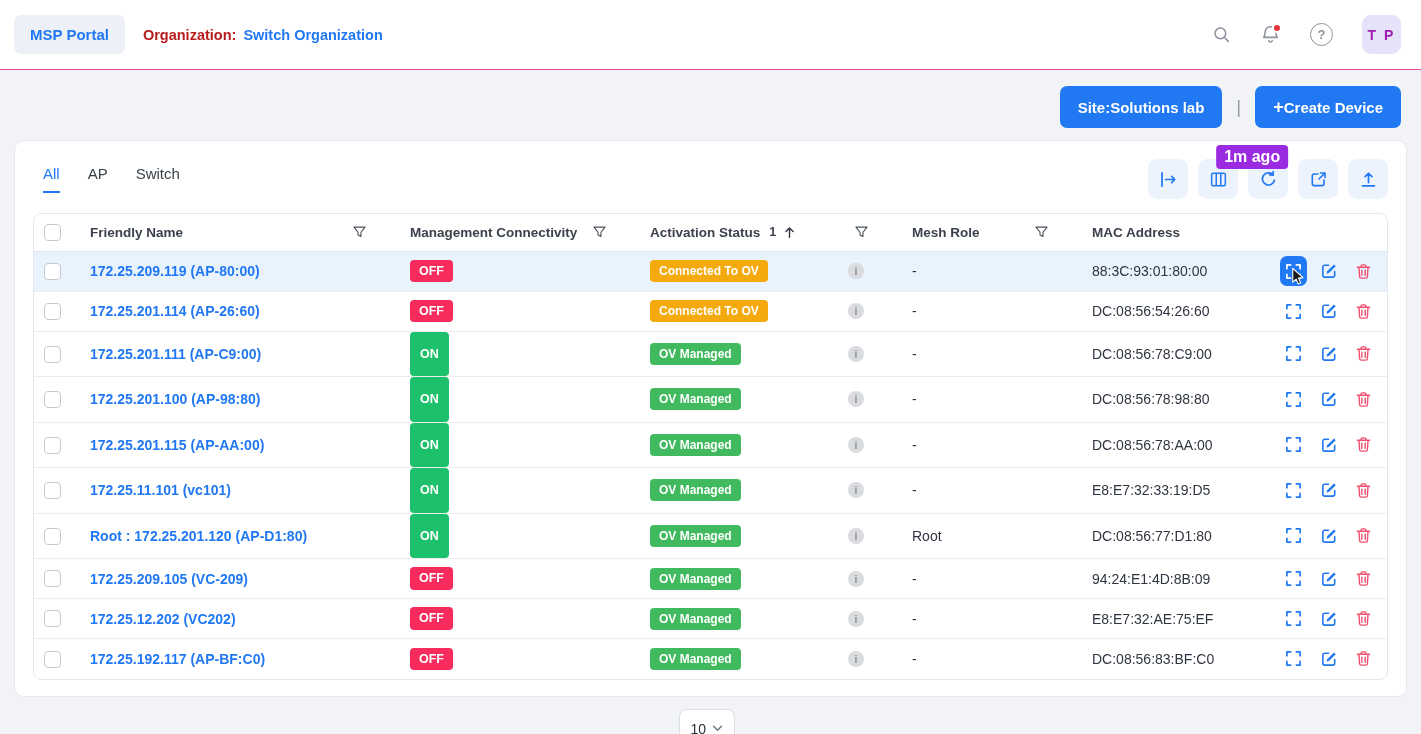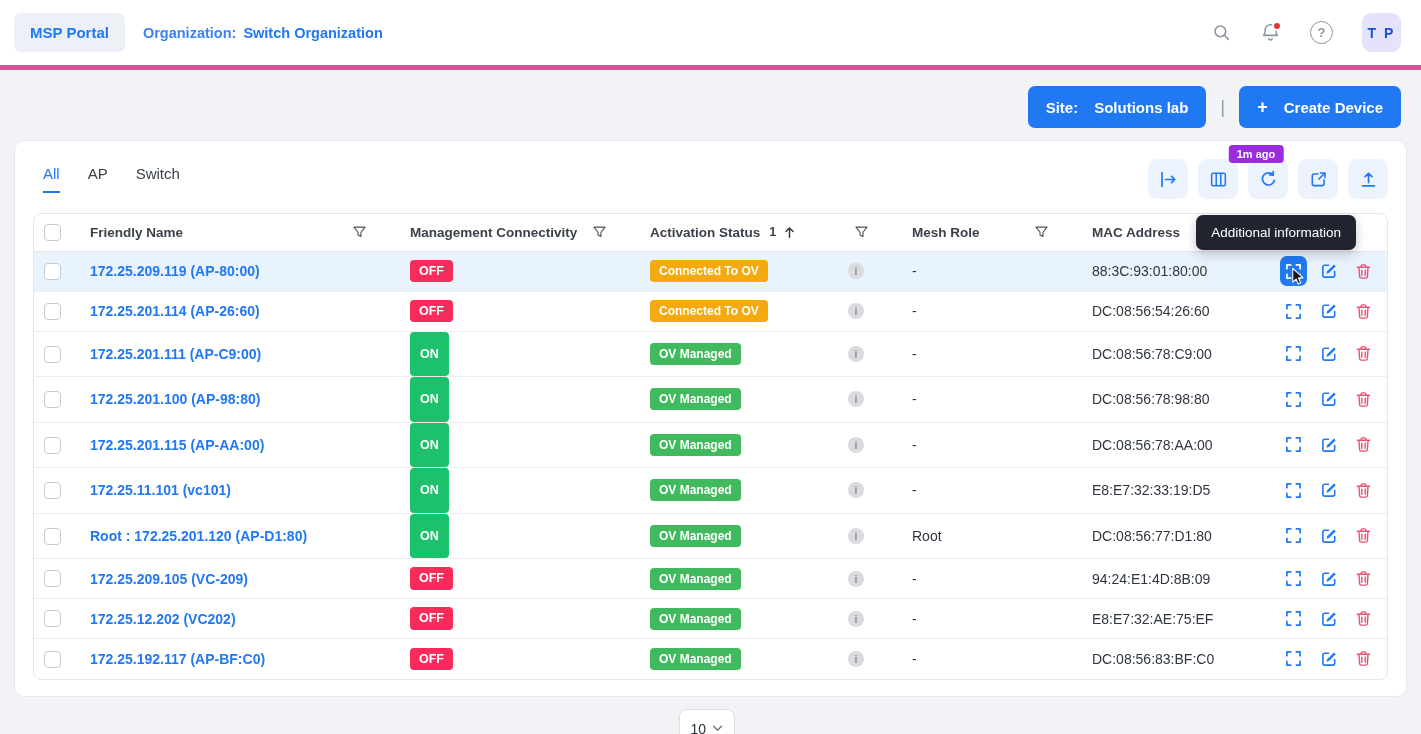--- a/index.html
+++ b/index.html
@@ -1,58 +1,58 @@
 <!DOCTYPE html>
 <html><head>
 <meta charset="utf-8">
 <style>
   * { margin:0; padding:0; box-sizing:border-box; }
   html,body { width:1421px; height:734px; overflow:hidden; }
   body { background:#f1f3f6; font-family:"Liberation Sans","DejaVu Sans",sans-serif; color:#2b313b; }
   a { text-decoration:none;text-align:center; }
 
   
-  .topbar { height:70px; background:#fff; border-bottom:5px solid #ec4899; display:flex; align-items:center; padding:0 20px 0 14px; }
+  .topbar { height:70px; background:#fff; border-bottom:1px solid #ec4899; display:flex; align-items:center; padding:0 20px 0 14px; }
   .brand { background:#edf0f6; color:#2178f3; font-weight:700; font-size:15px; padding:11px 16px; border-radius:7px; cursor:pointer; }
   .org { margin-left:18px; display:flex; align-items:center; gap:7px; font-size:14.5px; }
-  .org-label { font-weight:700; color:#3b82f6; }
+  .org-label { font-weight:700; color:#b91c1c; }
   .org-name { font-weight:700; color:#2178f3; cursor:pointer; }
   .topbar-right { margin-left:auto; display:flex; align-items:center; gap:29px; }
   .plain-icon { color:#8d939c; display:flex; position:relative; cursor:pointer; }
   .alarm-dot { position:absolute; top:-1px; right:-1px; width:10px; height:10px; border-radius:50%; background:#e8323c; border:2px solid #fff; }
   .help-circle { width:23px; height:23px; border:1.8px solid #8d939c; border-radius:50%; display:flex; align-items:center; justify-content:center; font-size:13px; font-weight:700; color:#8d939c; cursor:pointer; }
-  .avatar { width:39px; height:39px; border-radius:9px; background:#e5e3fa; color:#1d4ed8; display:flex; align-items:center; justify-content:center; font-weight:700; font-size:14px; letter-spacing:2px; cursor:pointer; }
+  .avatar { width:39px; height:39px; border-radius:9px; background:#e5e3fa; color:#a21caf; display:flex; align-items:center; justify-content:center; font-weight:700; font-size:14px; letter-spacing:2px; cursor:pointer; }
 
   
   .subnav { display:flex; align-items:center; padding:16px 20px 12px 16px; }
   .page-tabs { display:flex; gap:26px; }
   .page-tab { font-size:15px; color:#4a515c; padding:4px 2px 10px; border-bottom:2px solid #d8dbdf; cursor:pointer; }
   .page-tab.active { color:#2178f3; border-bottom-color:#2178f3; }
   .subnav-actions { margin-left:auto; display:flex; align-items:center; gap:14px; }
-  .btn { border:none; border-radius:7px; height:42px; display:inline-flex; align-items:center; gap:16px; font-size:15px; font-weight:700; cursor:pointer; padding:3px 18px; font-family:inherit; }
+  .btn { border:none; border-radius:7px; height:42px; display:inline-flex; align-items:center; gap:0; font-size:15px; font-weight:700; cursor:pointer; padding:3px 18px; font-family:inherit; }
   .btn-primary { background:#2178f3; color:#fff; }
   .btn-soft { background:#e7effd; color:#2178f3; }
   .v-divider { color:#9aa0a8; font-size:19px; }
   .plus-glyph { font-size:18px; font-weight:700; line-height:1; }
 
   
   .card { margin:0 14px; background:#fff; border:1px solid #e6e8ed; border-radius:10px; position:relative; }
   .card-toolbar { display:flex; align-items:center; padding:18px 18px 14px; }
   .inner-tabs { display:flex; gap:28px; margin-left:10px; }
   .inner-tab { font-size:15px; color:#3b424c; padding-bottom:9px; border-bottom:2.5px solid transparent; cursor:pointer; }
   .inner-tab.active { color:#2178f3; border-bottom-color:#2178f3; }
   .toolbar-controls { margin-left:auto; display:flex; align-items:center; gap:10px; }
   .select-box { width:152px; height:41px; border:1px solid #d8dce2; border-radius:8px; background:#fff; display:flex; align-items:center; justify-content:space-between; padding:0 13px; font-size:14.5px; color:#3b424c; cursor:pointer; }
   .select-box .chev { color:#6b7280; display:flex; }
   .search-box { width:252px; height:41px; border:1px solid #d8dce2; border-radius:8px; background:#fff; display:flex; align-items:center; gap:9px; padding:0 12px; color:#8d939c; }
   .search-box input { border:none; outline:none; width:100%; font-size:14.5px; color:#3b424c; font-family:inherit; background:transparent; }
   .search-box input::placeholder { color:#99a0a9; }
   .tool-icon-btn { width:40px; height:40px; border:none; border-radius:9px; background:#ecf3fd; color:#2178f3; display:flex; align-items:center; justify-content:center; cursor:pointer; }
   .refresh-wrap { position:relative; display:flex; }
-  .badge-ago { position:absolute; top:-14px; left:50%; transform:translateX(-72%); background:#9b2be0; color:#fff; font-size:11px; font-weight:700; padding:3px 8px; border-radius:4px; white-space:nowrap; z-index:4; }
+  .badge-ago { position:absolute; top:-14px; left:50%; transform:translateX(-72%); background:#9b2be0; color:#fff; font-size:16px; font-weight:700; padding:3px 8px; border-radius:4px; white-space:nowrap; z-index:4; }
   .tooltip { position:absolute; top:74px; right:50px; background:#20242e; color:#fff; font-size:13.5px; padding:10px 15px; border-radius:7px; z-index:6; box-shadow:0 4px 12px rgba(0,0,0,.22); white-space:nowrap; }
 
   
   .table-wrap { margin:0 18px 16px; border:1px solid #e4e7eb; border-radius:8px; overflow:hidden; }
   table { width:100%; border-collapse:collapse; table-layout:fixed; }
   thead th { height:37px; text-align:left; font-size:13.5px; font-weight:700; color:#3b424c; border-bottom:1px solid #e3e6ea; padding:0 10px; }
   .th-flex { display:flex; align-items:center; gap:7px; }
   .funnel { margin-left:auto; margin-right:24px; color:#4a5058; display:flex; cursor:pointer; }
   .sort-num { font-size:12.5px; font-weight:700; color:#3b424c; margin-left:2px; }
   .sort-arrow { color:#343a44; display:flex; cursor:pointer; }
@@ -174,21 +174,20 @@
         <span style="display:flex;">
           <svg viewBox="0 0 20 20" width="19" height="19">
               <path d="M10 13.2 V3.4 M6.4 7 L10 3.4 L13.6 7" fill="none" stroke="currentColor" stroke-width="1.8" stroke-linecap="round" stroke-linejoin="round"></path>
               <path d="M3.8 16.8 H16.2" stroke="currentColor" stroke-width="1.8" stroke-linecap="round"></path>
             </svg>
         </span>
       </button>
     </div>
   </div>
 
-  <div class="tooltip">Additional information</div>
 
   <div class="table-wrap">
     <table>
       <colgroup>
         <col style="width:46px">
           <col style="width:320px">
           <col style="width:240px">
           <col style="width:262px">
           <col style="width:180px">
           <col style="width:182px">

